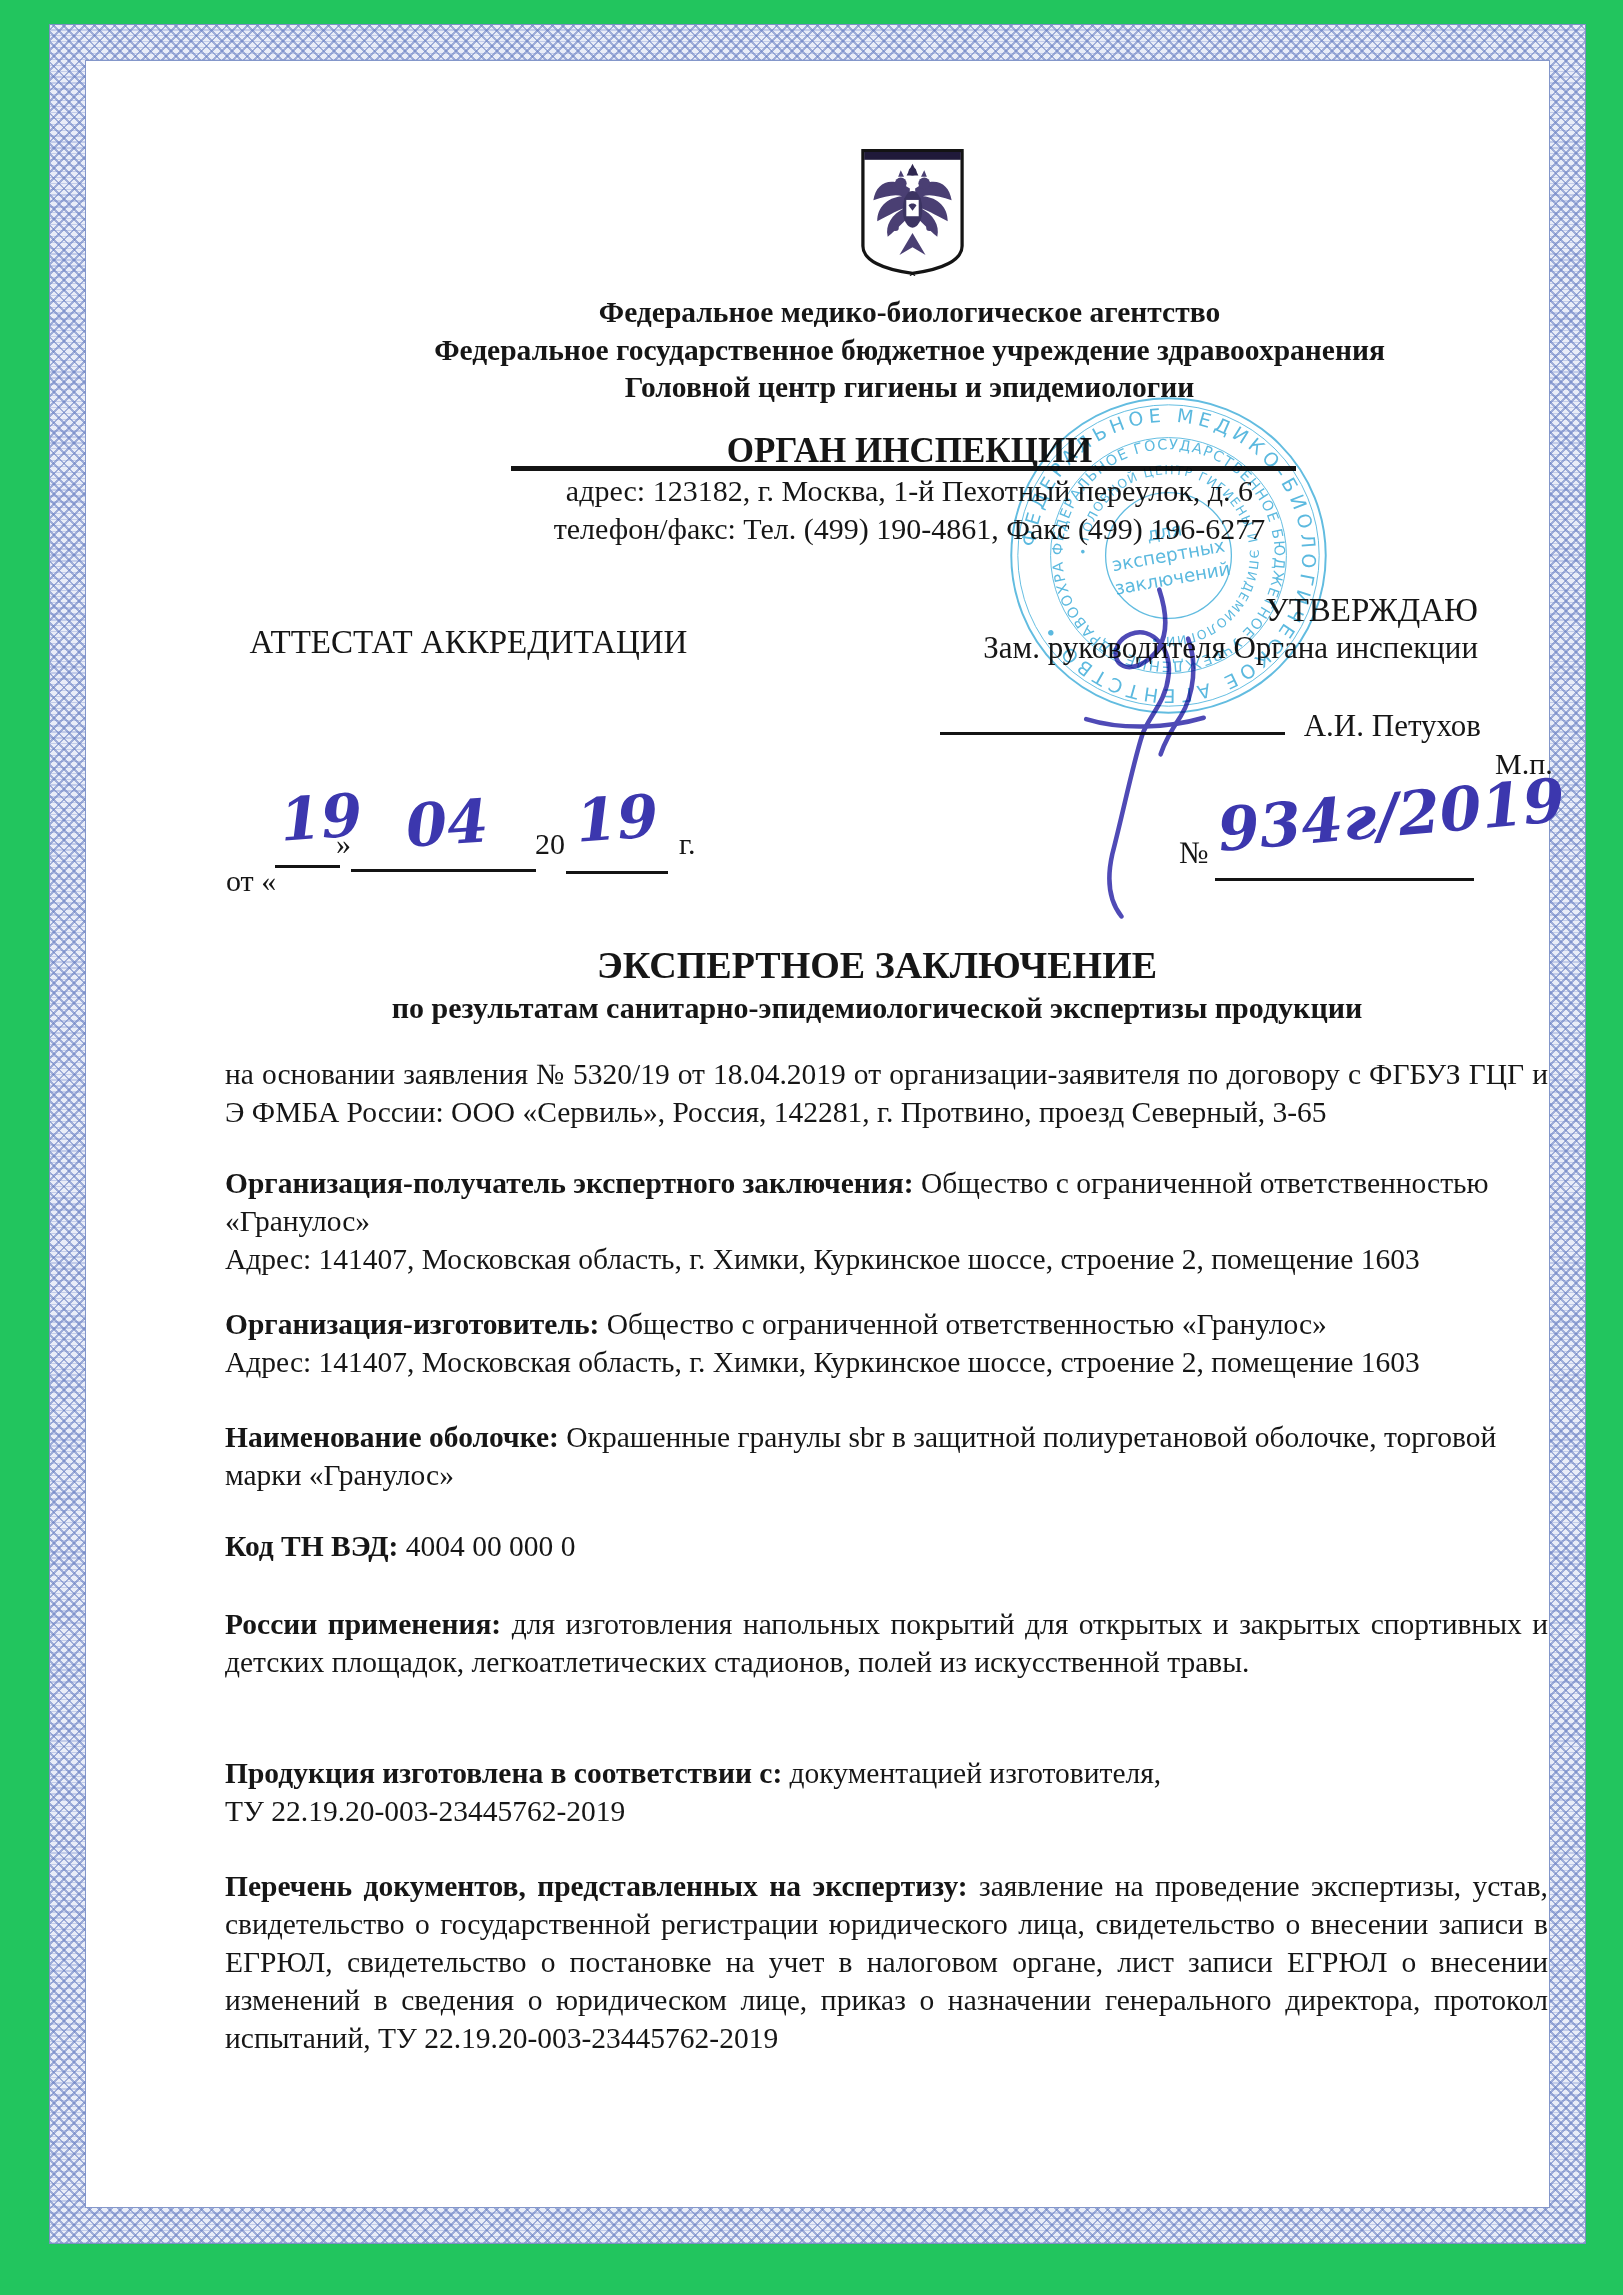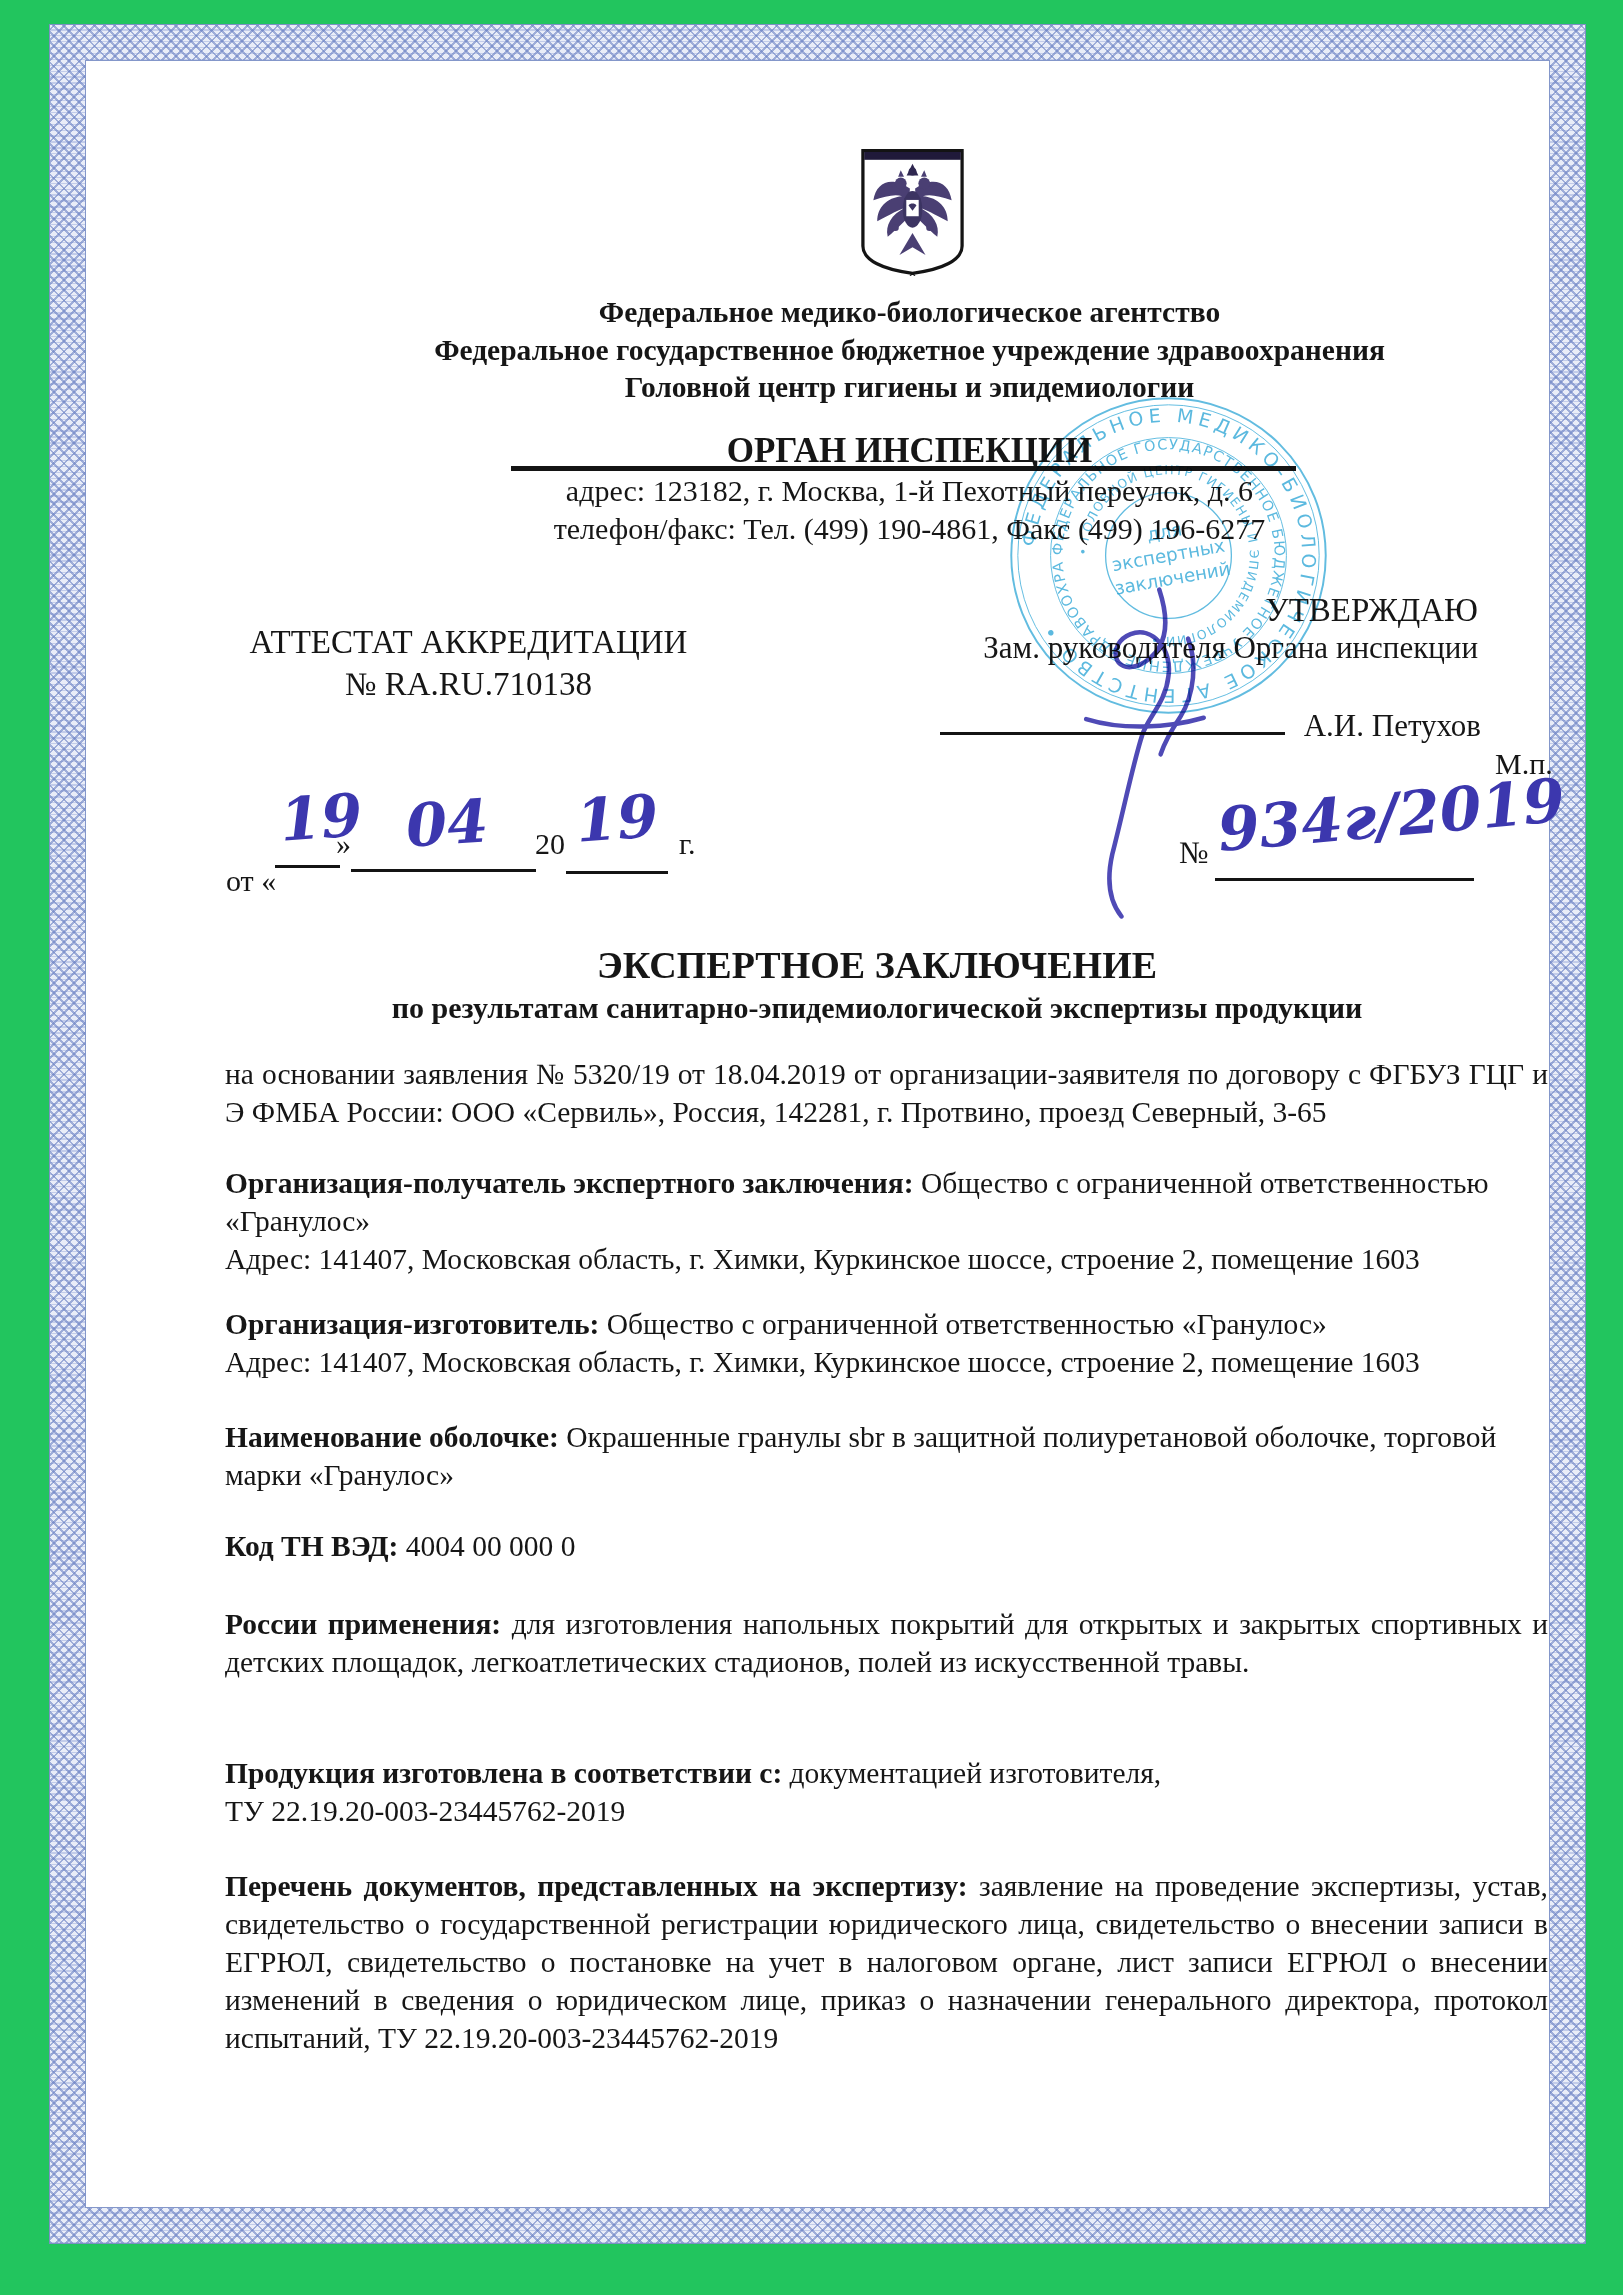--- a/index.html
+++ b/index.html
@@ -80,21 +80,20 @@
   <div class="abs hdr ctr" style="left:196px; top:371px;  width:1427px;">Головной центр гигиены и эпидемиологии</div>
 
   <div class="abs ctr b" style="left:196px; top:431px; width:1427px; font-size:35px;">ОРГАН ИНСПЕКЦИИ</div>
   <div class="rule" style="left:511px; top:466px; width:785px; height:4.6px;"></div>
 
   <div class="abs ctr" style="left:196px; top:474px; width:1427px; font-size:30px;">адрес: 123182, г. Москва, 1-й Пехотный переулок, д. 6</div>
   <div class="abs ctr" style="left:196px; top:512px; width:1427px; font-size:30px;">телефон/факс: Тел. (499) 190-4861, Факс (499) 196-6277</div>
 
   <div class="abs ctr" style="left:236px; top:621px; width:465px; font-size:33px; line-height:42px;">
     <div>АТТЕСТАТ АККРЕДИТАЦИИ</div>
-    <div>№ RA.RU.710138</div>
   </div>
 
   <div class="abs rt" style="left:785px; top:592px; width:693px; font-size:33px;">УТВЕРЖДАЮ</div>
   <div class="abs rt" style="left:785px; top:630px; width:693px; font-size:31px;">Зам. руководителя Органа инспекции</div>
   <div class="rule" style="left:940px; top:732px; width:345px;"></div>
   <div class="abs rt" style="left:1244px; top:708px; width:237px; font-size:31px;">А.И. Петухов</div>
   <div class="abs" style="left:1495px; top:747px; font-size:30px;">М.п.</div>
 
   <span class="abs" style="left:226px; top:864px; font-size:30px;">от «</span>
   <span class="abs hw" style="left:280px; top:783px; font-size:59px; transform:rotate(-4deg);">19</span>

